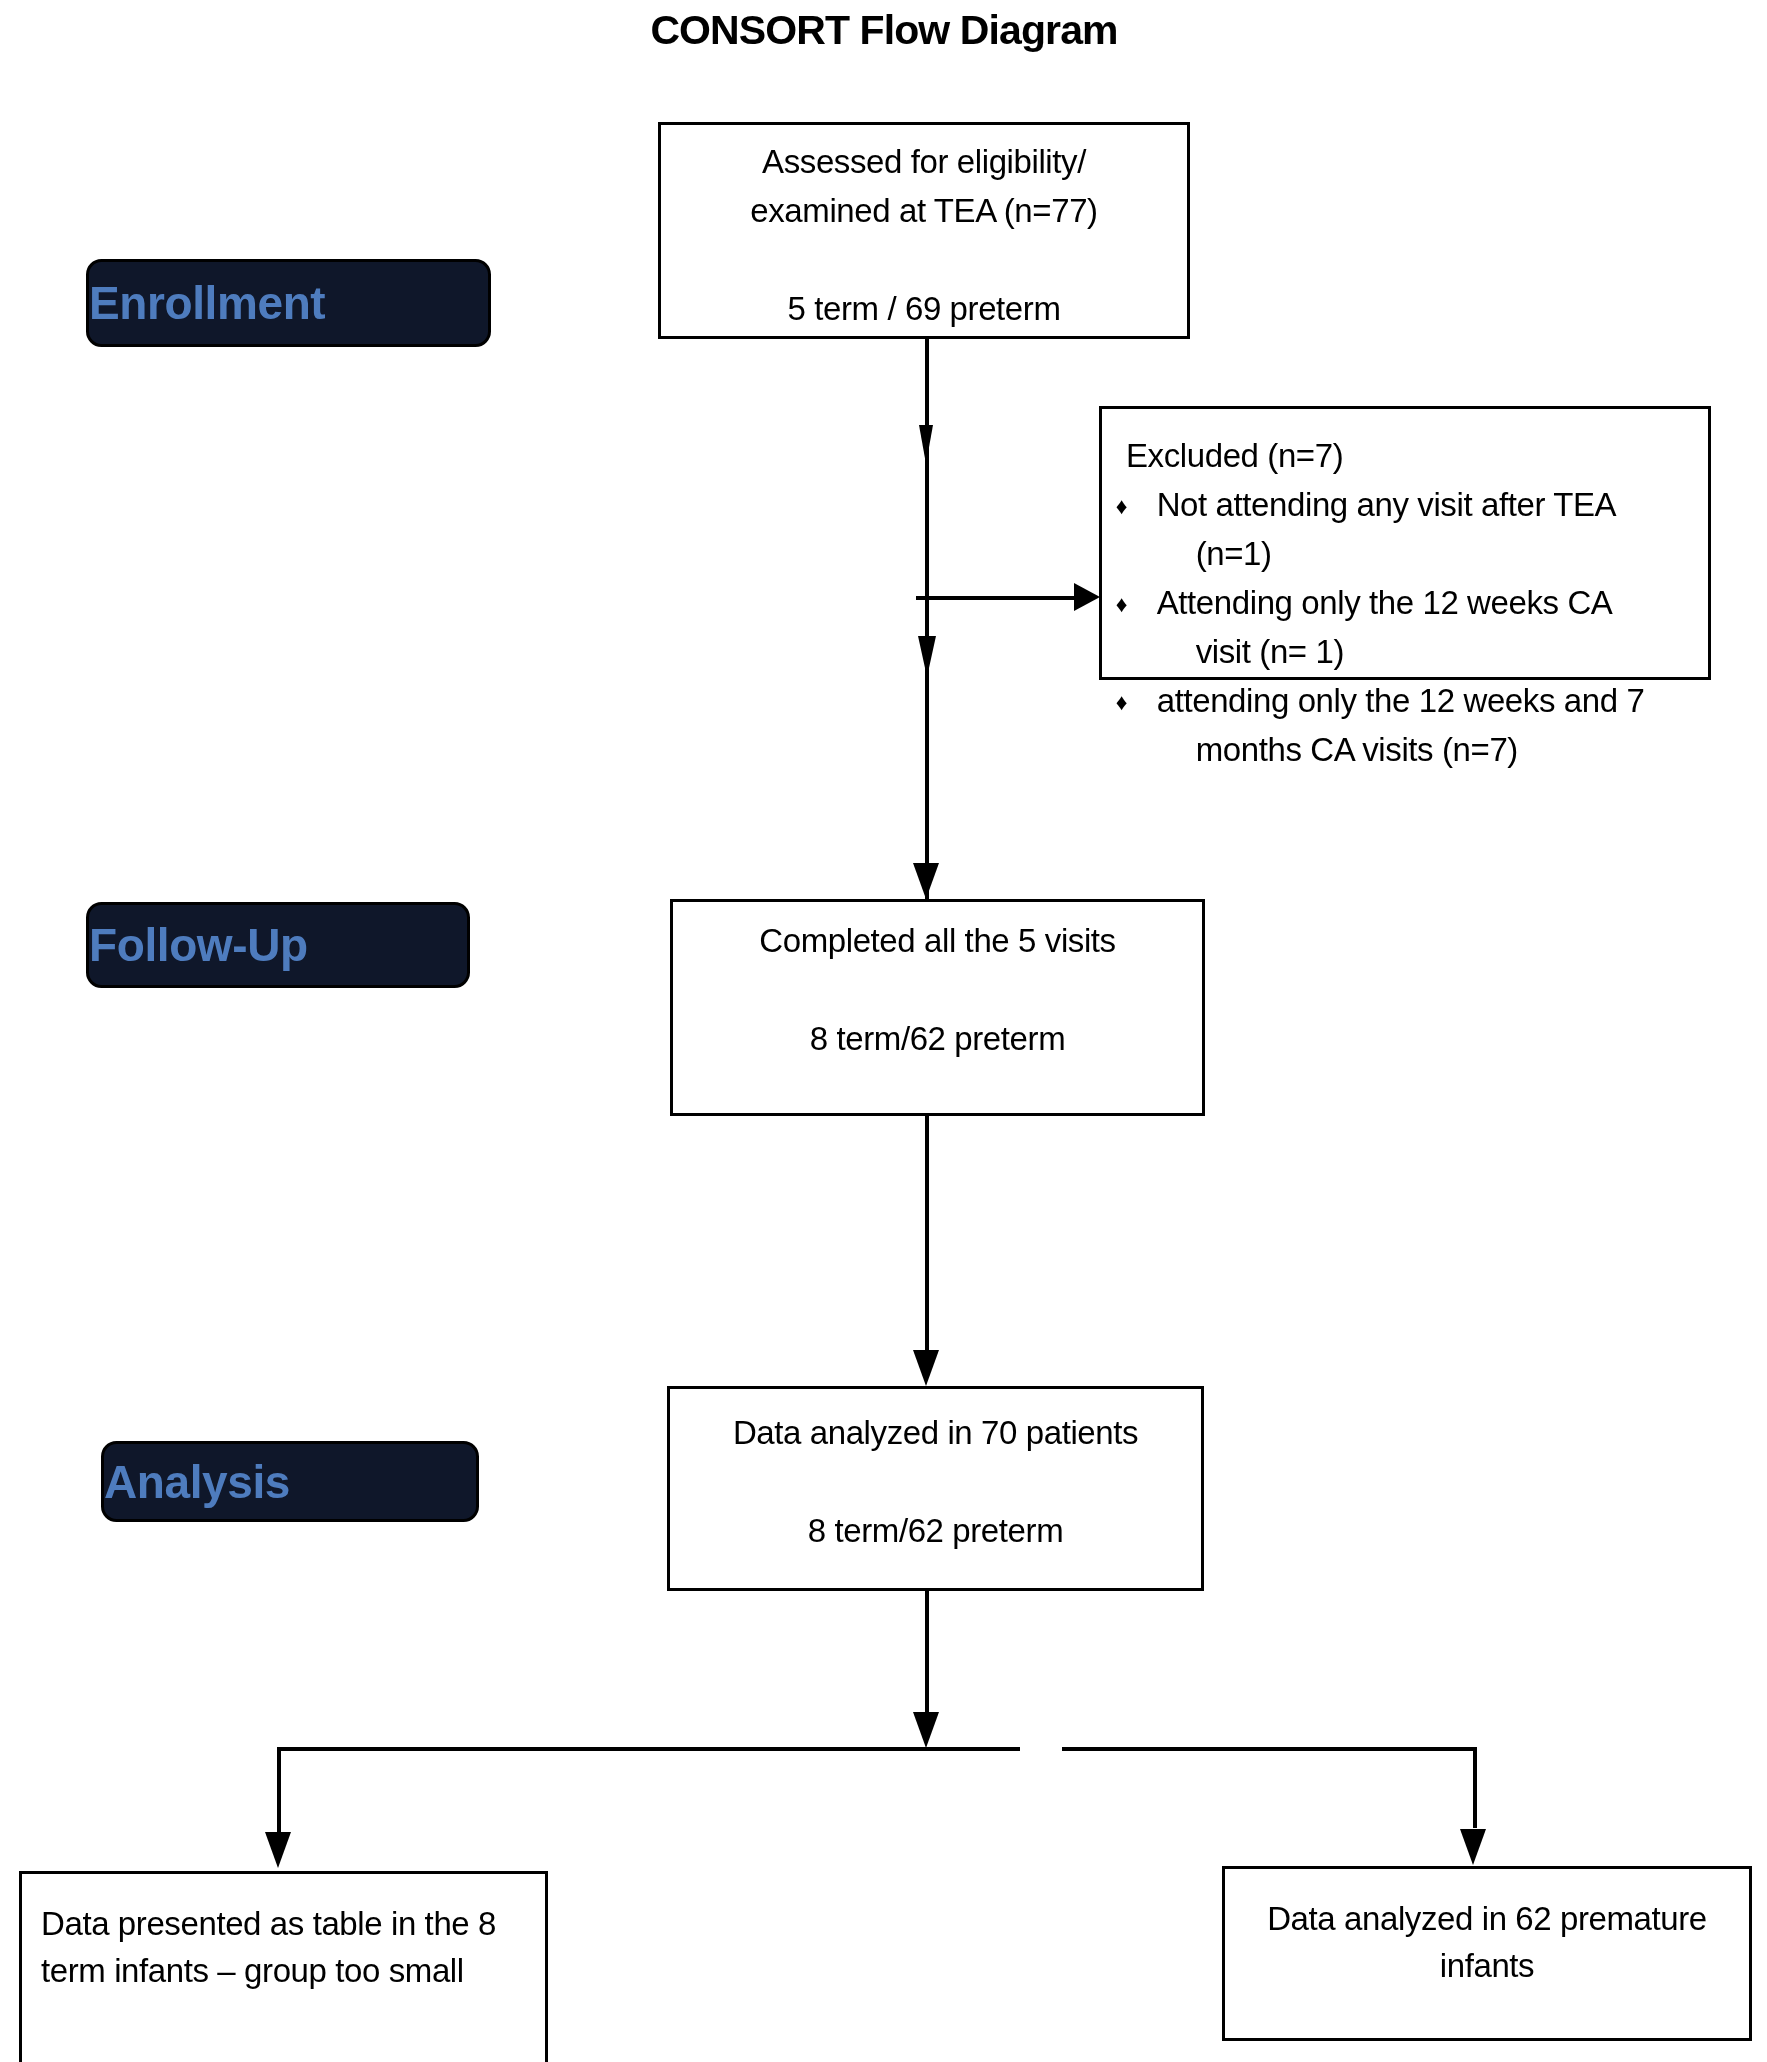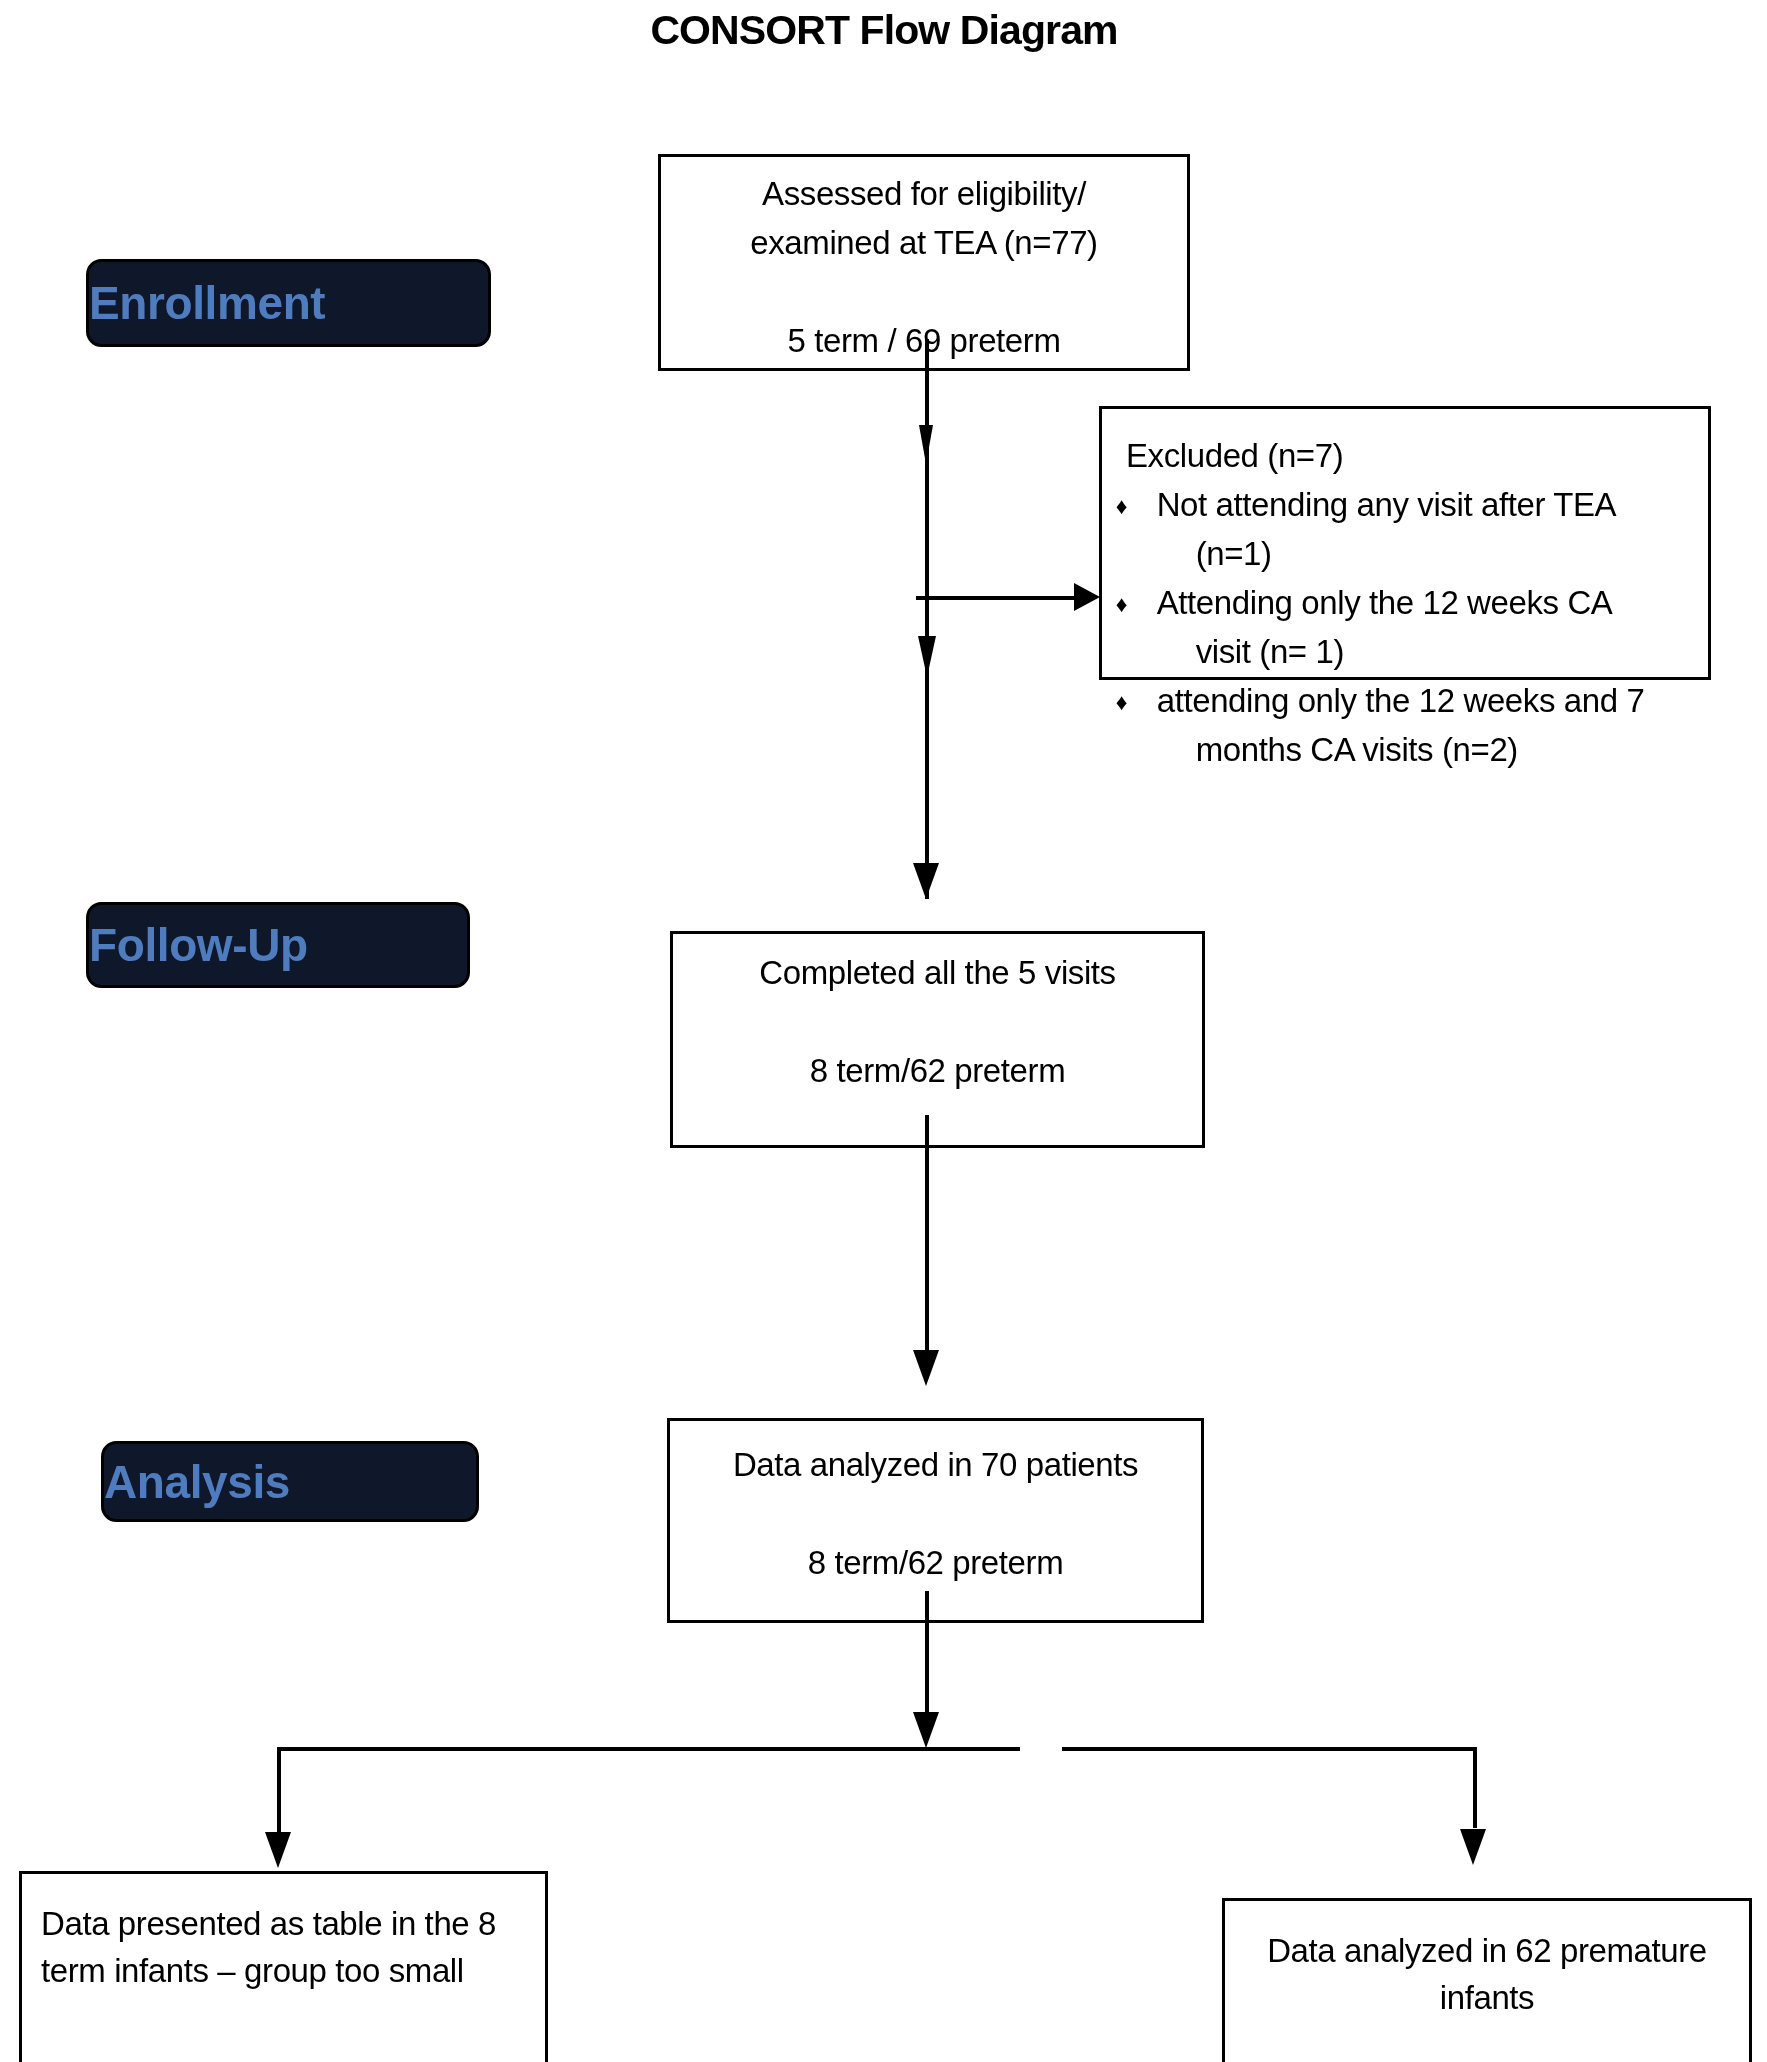--- a/index.html
+++ b/index.html
@@ -8,21 +8,21 @@
     font-family:"Liberation Sans","DejaVu Sans",sans-serif;color:#000;
   }
   .title{
     position:absolute;top:6.8px;left:0;width:1768px;text-align:center;
     font-size:41px;font-weight:bold;letter-spacing:-0.9px;
   }
   .box{
     position:absolute;background:#fff;border:3.4px solid #000;box-sizing:border-box;
     font-size:33px;line-height:49px;letter-spacing:-0.4px;
   }
-  .center{text-align:center;margin-top:32px;}
+  .center{text-align:center;}
   .bl{white-space:nowrap;}
   .spacer{visibility:hidden;}
   .stage{
     position:absolute;box-sizing:border-box;display:flex;align-items:center;justify-content:flex-start;
     background:#0f172a;border:3.4px solid #000;border-radius:15.4px;
     font-size:46px;font-weight:bold;color:#4e7cbe;letter-spacing:-0.4px;
   }
   
   .excl{padding:22px 10.3px 0 13.7px;}
   .excl-heading{padding-left:10.3px;}
@@ -69,21 +69,21 @@
       <div class="bl bullet-wrap">(n=1)</div>
     </div>
     <div class="bullet-row">
       <span class="bullet-glyph">♦</span>
       <div class="bl">Attending only the 12 weeks CA</div>
       <div class="bl bullet-wrap">visit (n= 1)</div>
     </div>
     <div class="bullet-row">
       <span class="bullet-glyph">♦</span>
       <div class="bl">attending only the 12 weeks and 7</div>
-      <div class="bl bullet-wrap">months CA visits  (n=2)</div>
+      <div class="bl bullet-wrap">months CA visits  (n=7)</div>
     </div>
   </div>
 
   <div class="box center" style="left:670px;top:899px;width:535px;height:217px;padding-top:13.7px;">
     <div class="bl">Completed all the 5 visits</div>
     <div class="bl spacer">&nbsp;</div>
     <div class="bl">8 term/62 preterm</div>
   </div>
 
   <div class="box center" style="left:667px;top:1386px;width:537px;height:205px;padding-top:19px;">

